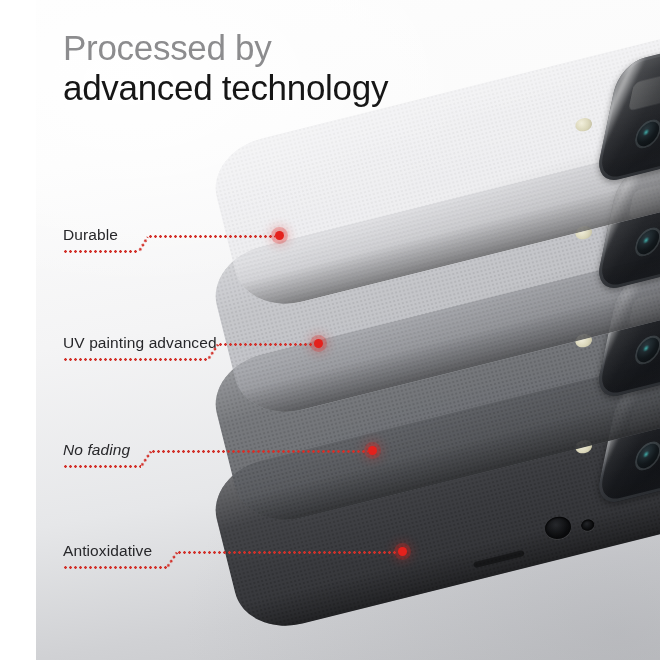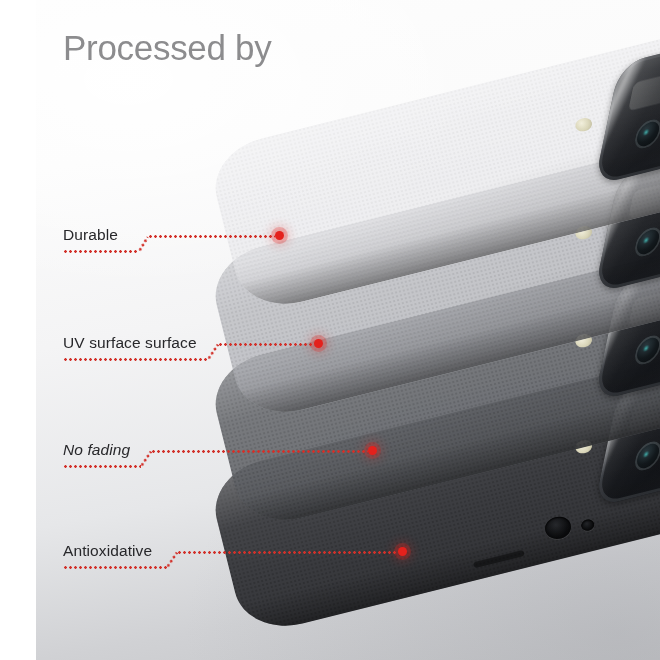--- a/index.html
+++ b/index.html
@@ -282,29 +282,30 @@
           <div class="port" style="width: 13px; height: 11px; left: 352px; top: 136px;"></div>
           <div class="speaker-slit" style="width: 52px; height: 6px; left: 238px; top: 150px;"></div>
           <div class="edge"></div>
           <div class="rim"></div>
         </div>
       </div>
     </div>
 
   <div class="heading">
     <span class="line1">Processed by</span>
+    <span class="line2">advanced technology</span>
   </div>
 
   <div class="callouts">
       <div class="callout-label" style="left: 27px; top: 226px;">Durable</div>
       <div class="dot-underline" style="left: 27px; top: 250px; width: 76px;"></div>
       <div class="dot-diag" style="left: 103px; top: 250px; width: 17.4929px; transform: rotate(-59.0362deg);"></div>
       <div class="dot-hline" style="left: 112px; top: 235px; width: 127px;"></div>
       <div class="marker" style="left: 239px; top: 231px;"></div>
-      <div class="callout-label" style="left: 27px; top: 334px;">UV surface surface</div>
+      <div class="callout-label" style="left: 27px; top: 334px;">UV painting advanced</div>
       <div class="dot-underline" style="left: 27px; top: 358px; width: 145px;"></div>
       <div class="dot-diag" style="left: 172px; top: 358px; width: 18.0278px; transform: rotate(-56.3099deg);"></div>
       <div class="dot-hline" style="left: 182px; top: 343px; width: 96px;"></div>
       <div class="marker" style="left: 278px; top: 339px;"></div>
       <div class="callout-label" style="left: 27px; top: 441px; font-style: italic;">No fading</div>
       <div class="dot-underline" style="left: 27px; top: 465px; width: 78px;"></div>
       <div class="dot-diag" style="left: 105px; top: 465px; width: 18.0278px; transform: rotate(-56.3099deg);"></div>
       <div class="dot-hline" style="left: 115px; top: 450px; width: 217px;"></div>
       <div class="marker" style="left: 332px; top: 446px;"></div>
       <div class="callout-label" style="left: 27px; top: 542px;">Antioxidative</div>

